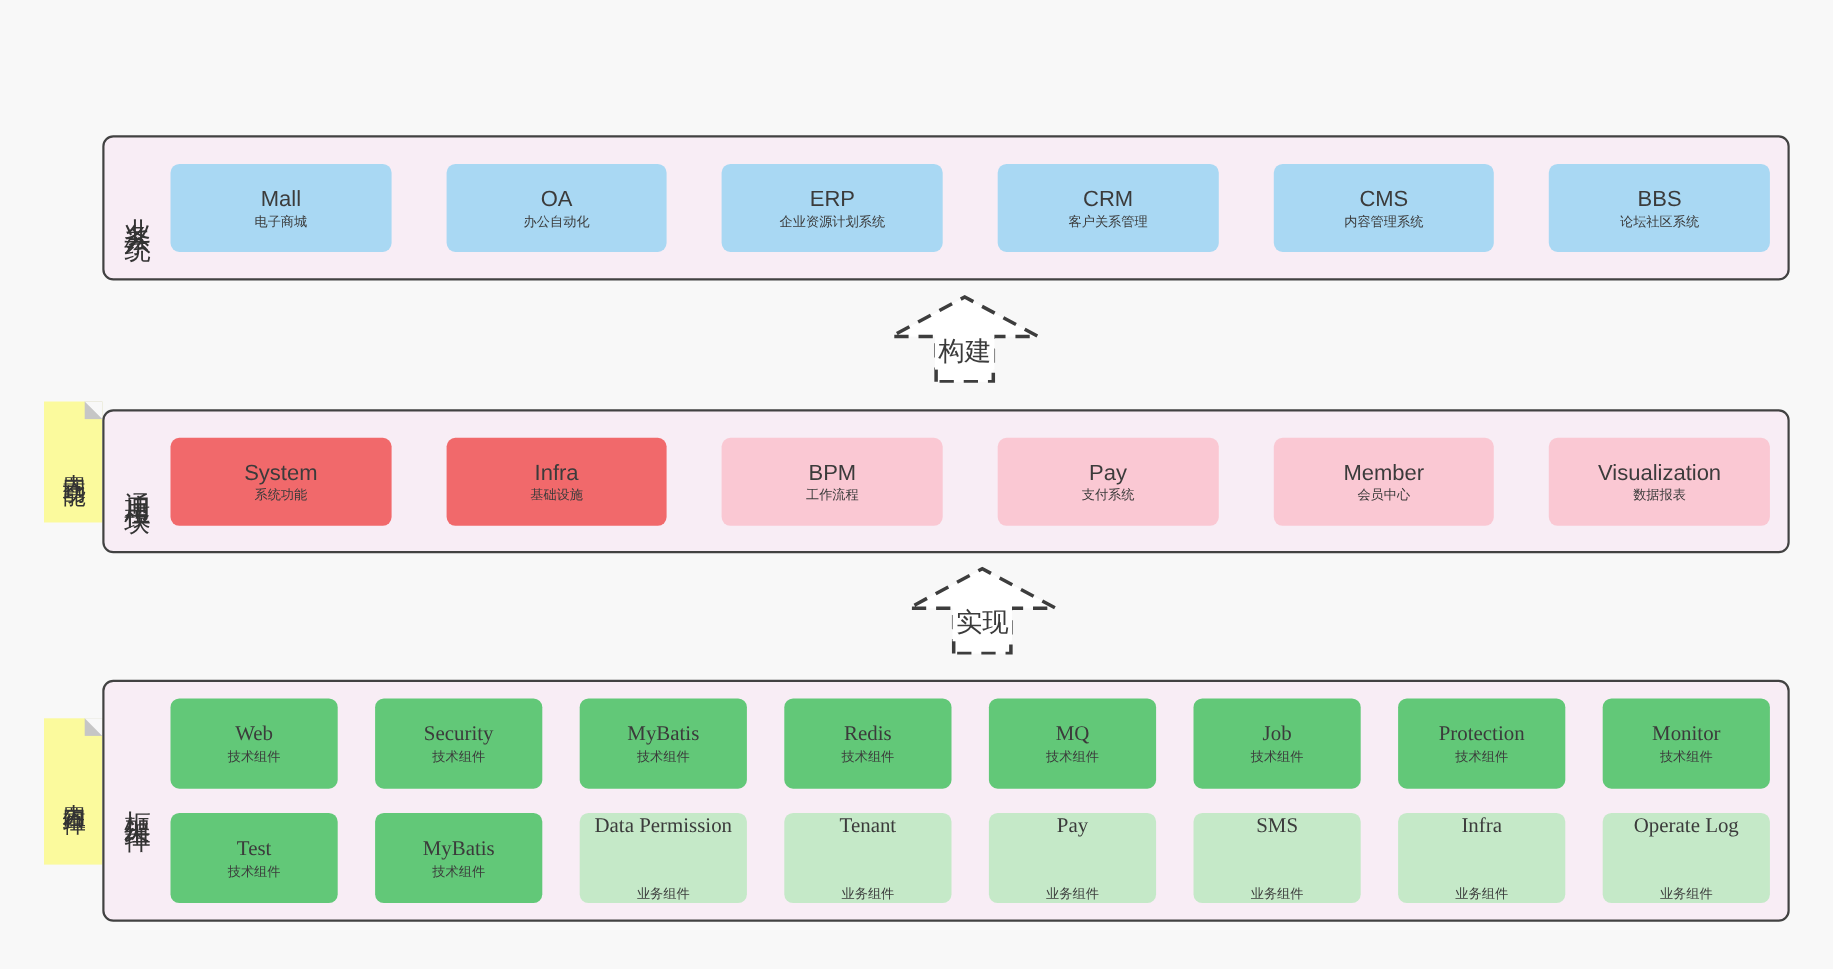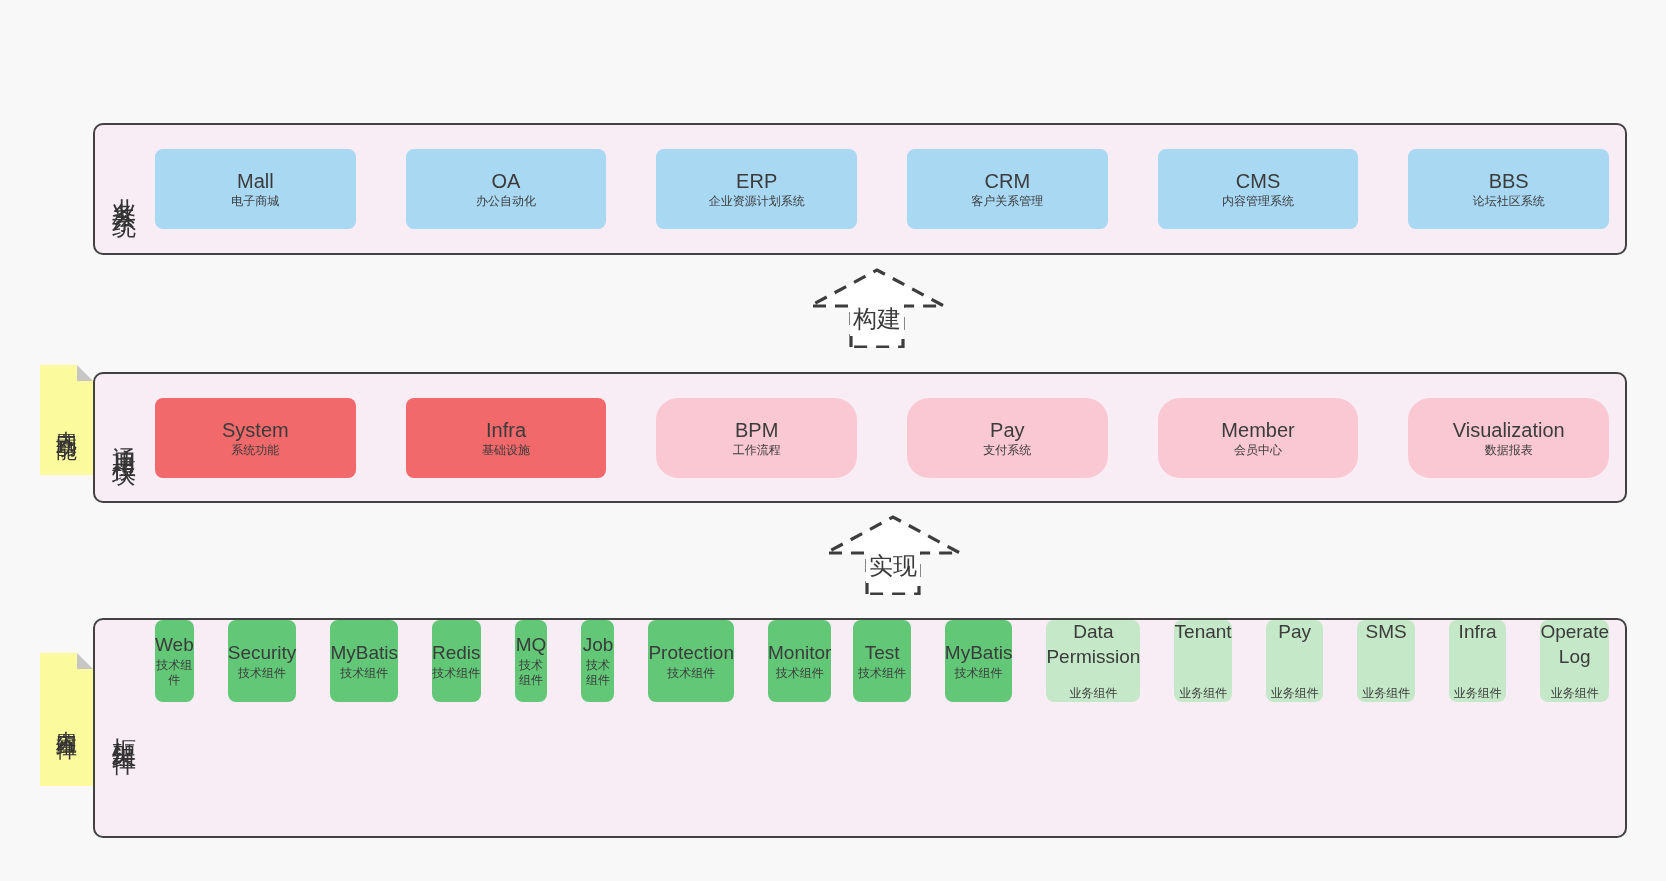--- a/index.html
+++ b/index.html
@@ -43,25 +43,26 @@
   .band-row {
     display:flex;
     align-items:center;
     gap:50px;
     height:100%;
     padding:0 16px 0 60px;
   }
 
   .rows3 {
     display:flex;
-    flex-direction:row;
+    flex-direction:column;
     justify-content:center;
     gap:22px;
     height:100%;
     padding:0 16px 0 60px;
+    font-family:Liberation Serif, serif;
   }
   .band-row3 { display:flex; gap:34px; }
 
   
   .box {
     flex:1;
     height:80px;
     border-radius:8px;
     display:flex;
     flex-direction:column;
@@ -71,21 +72,21 @@
     line-height:1.3;
   }
   .box .t { font-size:20px; }
   .box .s { font-size:12px; }
   .band-row3 .box { height:82px; }
   .band-row3 .box .t { font-size:19px; }
   .band-row3 .box .s { font-size:12px; }
 
   .blue       { background:#a9d8f3; }
   .red        { background:#f1696b;align-items:center; }
-  .pink       { background:#fac8d3;border-radius:22px; }
+  .pink       { background:#fac8d3; }
   .green      { background:#62c878; }
   .lightgreen { background:#c5e9c8;justify-content:space-between; }
 
   
   .sticky {
     position:absolute;
     left:40px; width:53px;
     background:#fbfa9d;
     z-index:1;
     display:flex;

